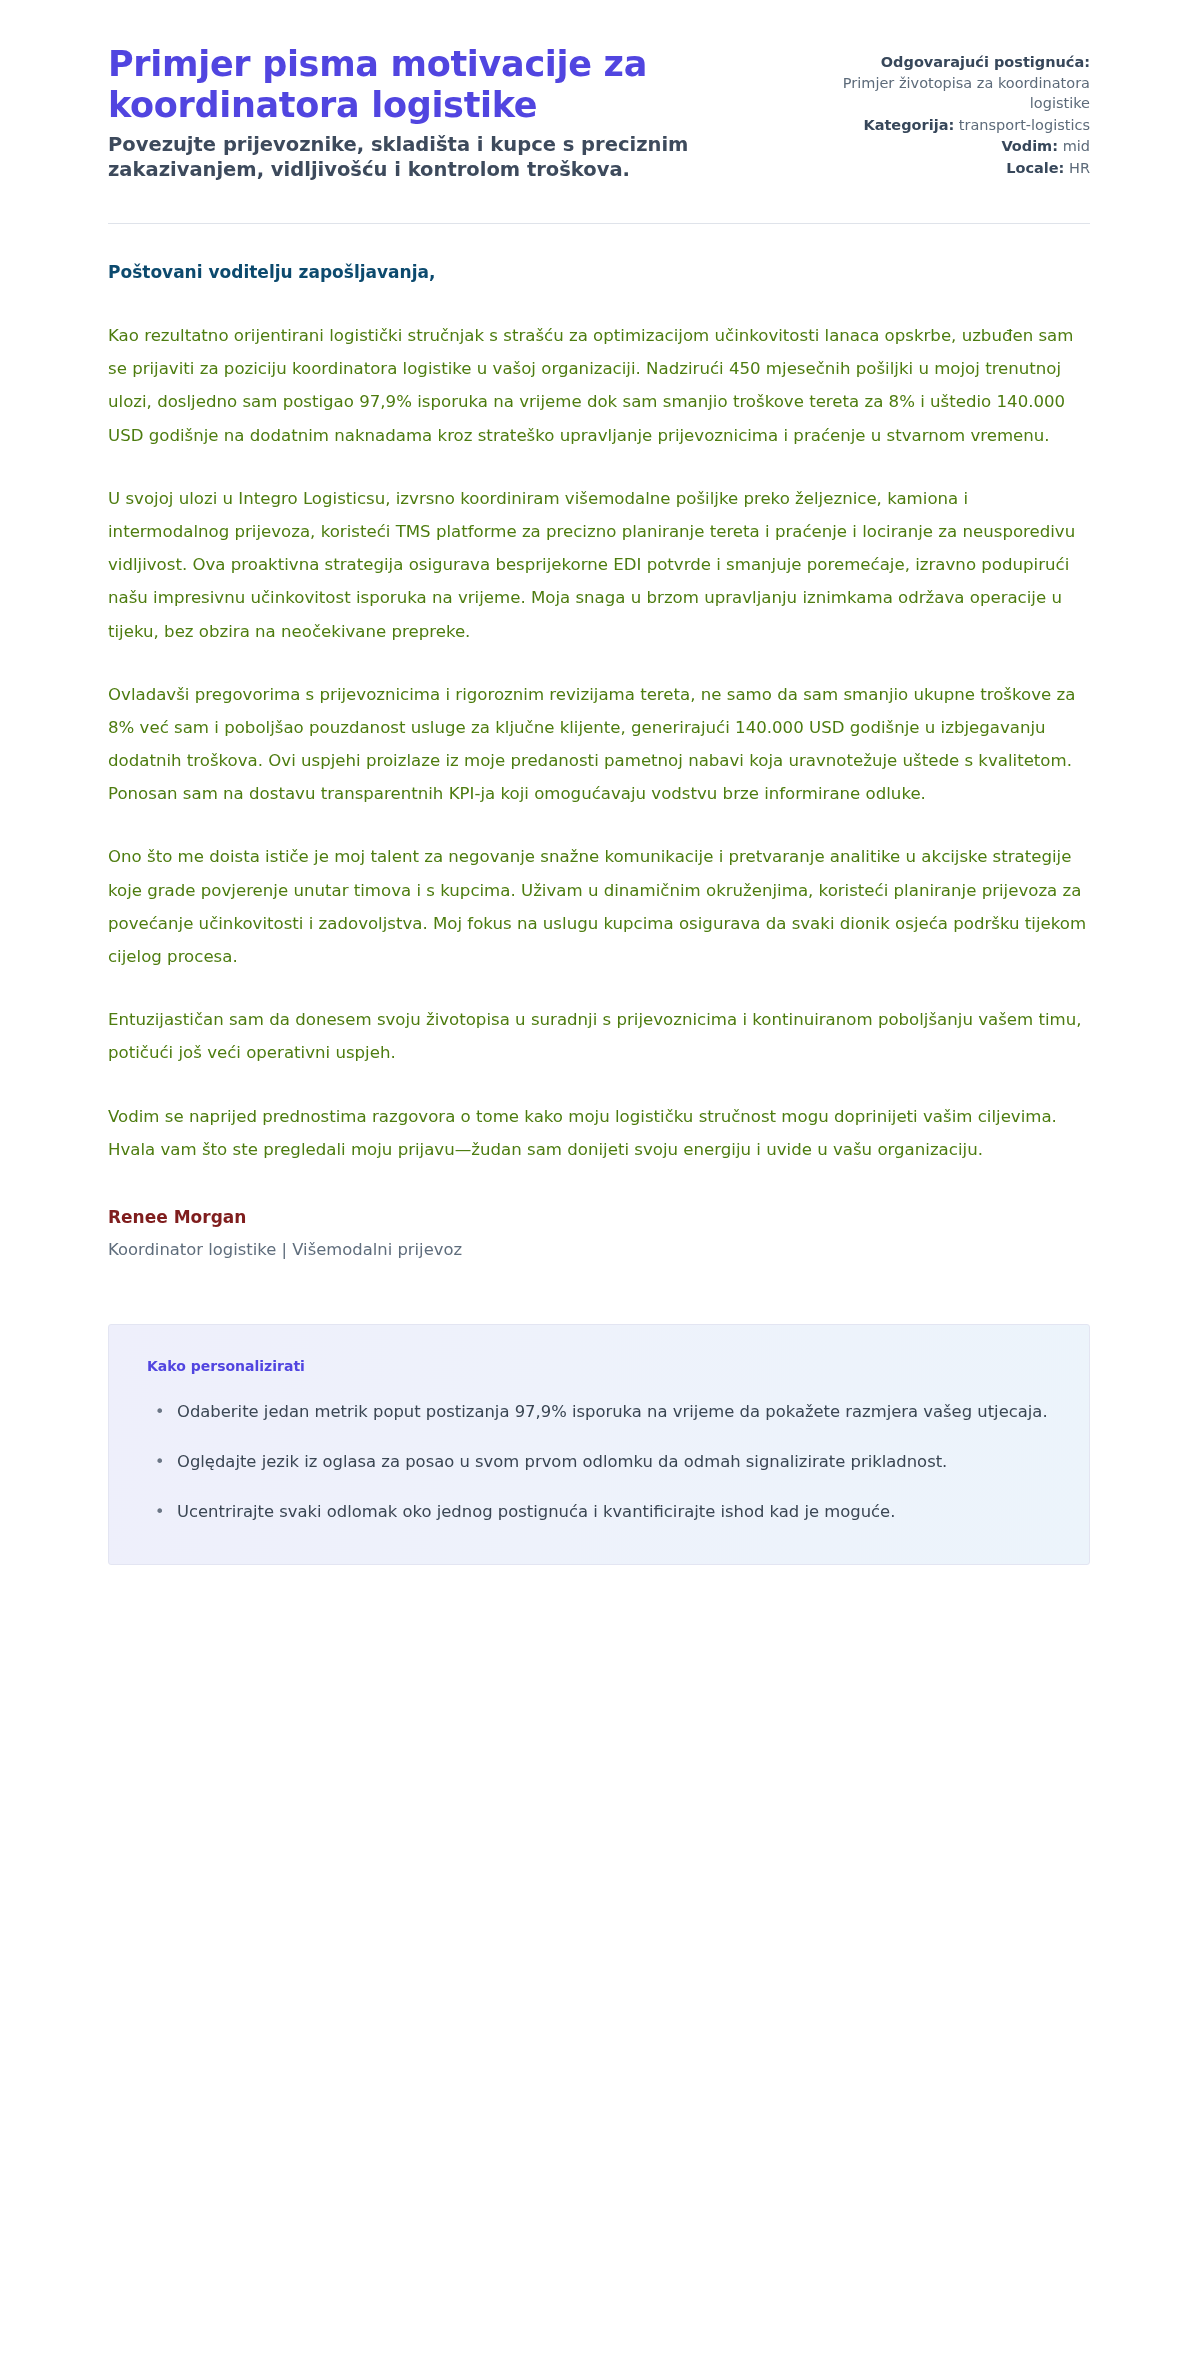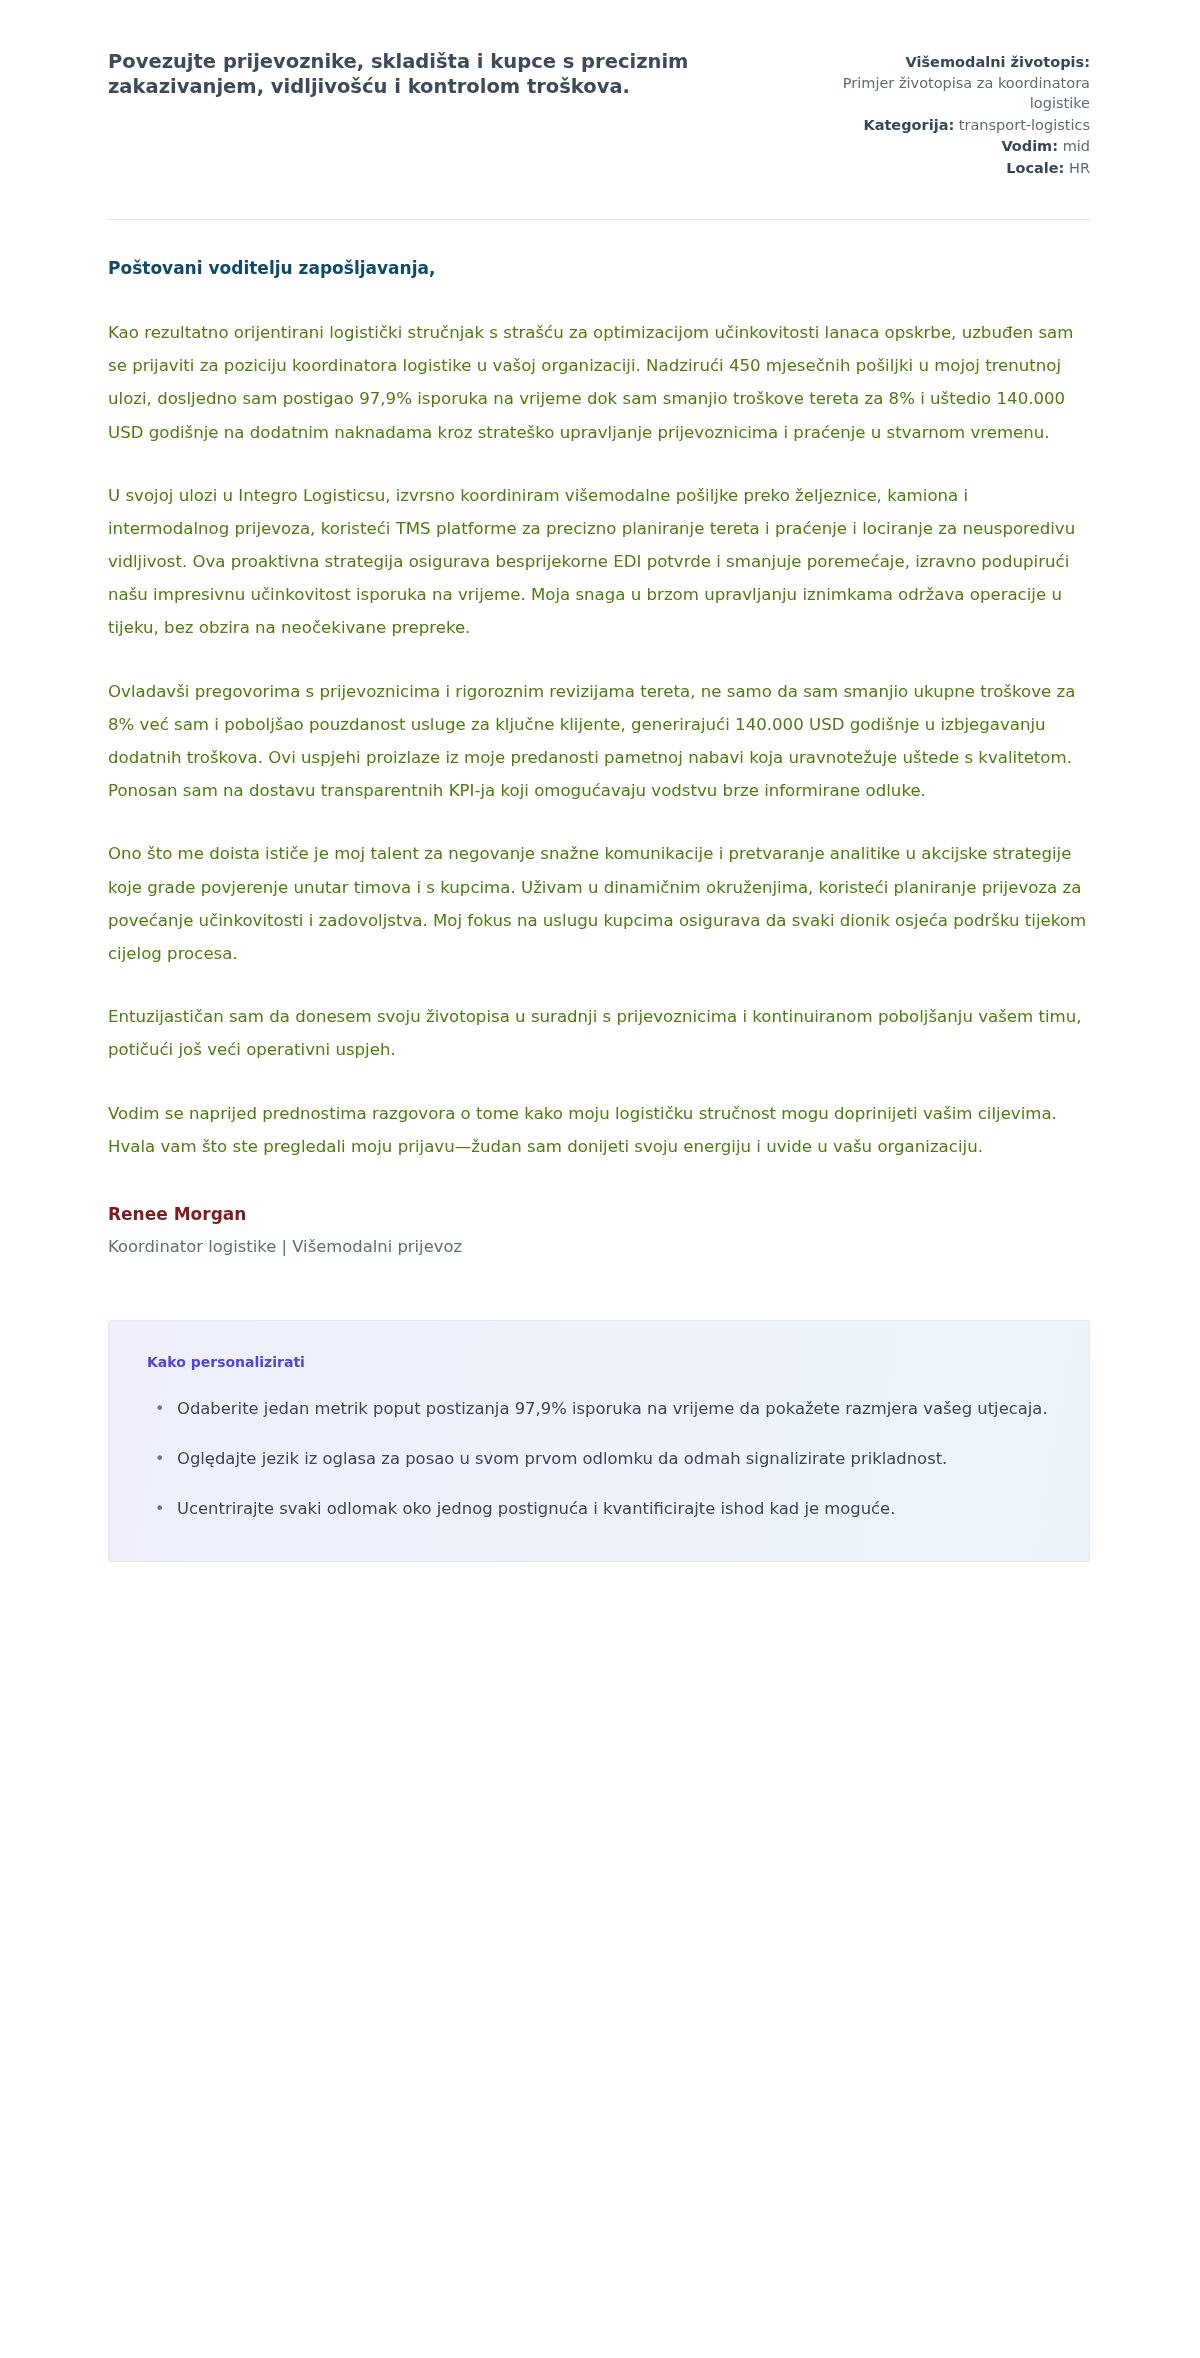--- a/index.html
+++ b/index.html
@@ -181,26 +181,27 @@
   }
 </style>
 </head>
 <body>
 
 <div class="page">
 
   <div class="header">
 
     <div class="header-left">
+      <h1 class="doc-title">Primjer pisma motivacije za koordinatora logistike</h1>
       <p class="doc-subtitle">Povezujte prijevoznike, skladišta i kupce s preciznim zakazivanjem, vidljivošću i kontrolom troškova.</p>
     </div>
 
     <div class="header-meta">
       <div class="meta-row">
-        <span class="meta-label">Višemodalni životopis:</span>
+        <span class="meta-label">Odgovarajući postignuća:</span>
         <span class="meta-resume-value">Primjer životopisa za koordinatora logistike</span>
       </div>
       <div class="meta-row">
         <span class="meta-label">Kategorija:</span>
         <span class="meta-value">transport-logistics</span>
       </div>
       <div class="meta-row">
         <span class="meta-label">Vodim:</span>
         <span class="meta-value">mid</span>
       </div>

